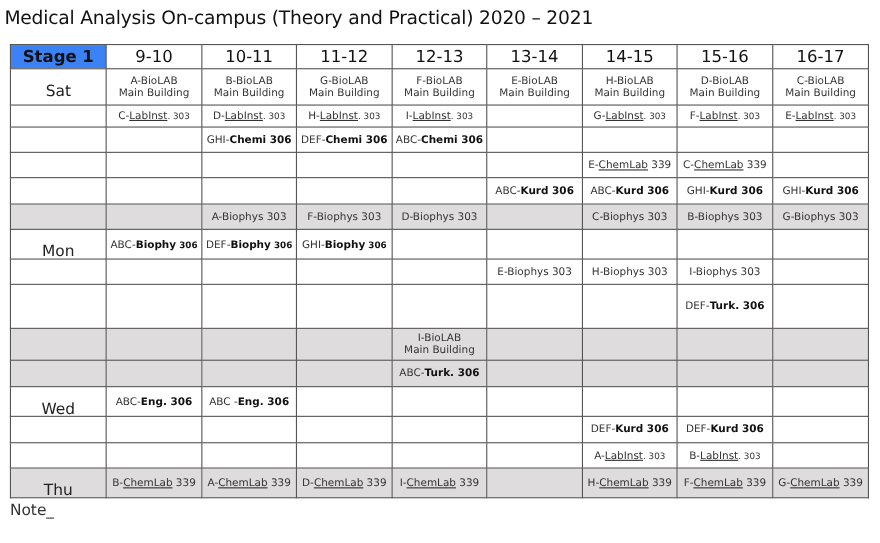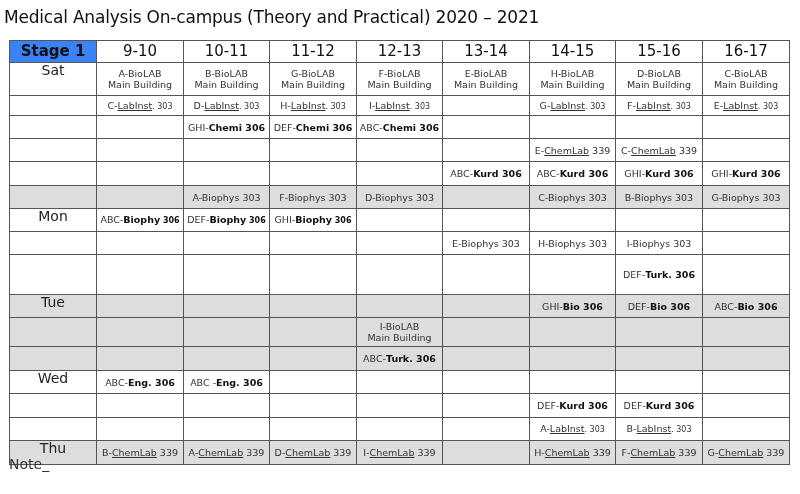--- a/index.html
+++ b/index.html
@@ -7,21 +7,21 @@
          font-family:"Liberation Sans", sans-serif; color:#222; }
   .title { position:absolute; top:7px; left:4px; width:800px; text-align:left;
            font-size:17px; color:#111; font-family:"DejaVu Sans", sans-serif; letter-spacing:-0.2px; }
   table.tt { position:absolute; left:9px; top:40px; width:780px;
              border-collapse:collapse; table-layout:fixed; }
   table.tt td { border:1px solid #555; text-align:center; vertical-align:middle;
                 padding:0; font-size:9.5px; line-height:11px; color:#333;
                 font-family:"DejaVu Sans", sans-serif; overflow:hidden; white-space:nowrap; }
   table.tt tr.hdr td { font-size:15px; height:21px; color:#111; }
   table.tt td.stage { background:#3b82f6; font-weight:bold; font-size:15px; color:#111; }
-  table.tt td.day { font-size:14px; color:#222; vertical-align:top; padding-top:2px; }
+  table.tt td.day { font-size:14px; color:#222; vertical-align:top; padding-top:15px; }
   tr.g td { background:#dedcdc; }
   .b { font-weight:bold; color:#111; }
   .u { text-decoration:underline; }
   .sm { font-size:8px; }
   .note { position:absolute; left:9px; top:456px; font-size:14px; color:#333;
           font-family:"DejaVu Sans", sans-serif; }
 </style>
 </head>
 <body>
 
@@ -143,31 +143,20 @@
         <td class="day"></td>
         <td></td>
         <td></td>
         <td></td>
         <td></td>
         <td></td>
         <td></td>
         <td><span>DEF-</span><span class="b">Turk. 306</span></td>
         <td></td>
       </tr>
-      <tr class="g" style="height: 23px;">
-        <td class="day">Tue</td>
-        <td></td>
-        <td></td>
-        <td></td>
-        <td></td>
-        <td></td>
-        <td><span>GHI-</span><span class="b">Bio 306</span></td>
-        <td><span>DEF-</span><span class="b">Bio 306</span></td>
-        <td><span>ABC-</span><span class="b">Bio 306</span></td>
-      </tr>
       <tr class="g" style="height: 29px;">
         <td class="day"></td>
         <td></td>
         <td></td>
         <td></td>
         <td><span>I-BioLAB</span><br><span>Main Building</span></td>
         <td></td>
         <td></td>
         <td></td>
         <td></td>

